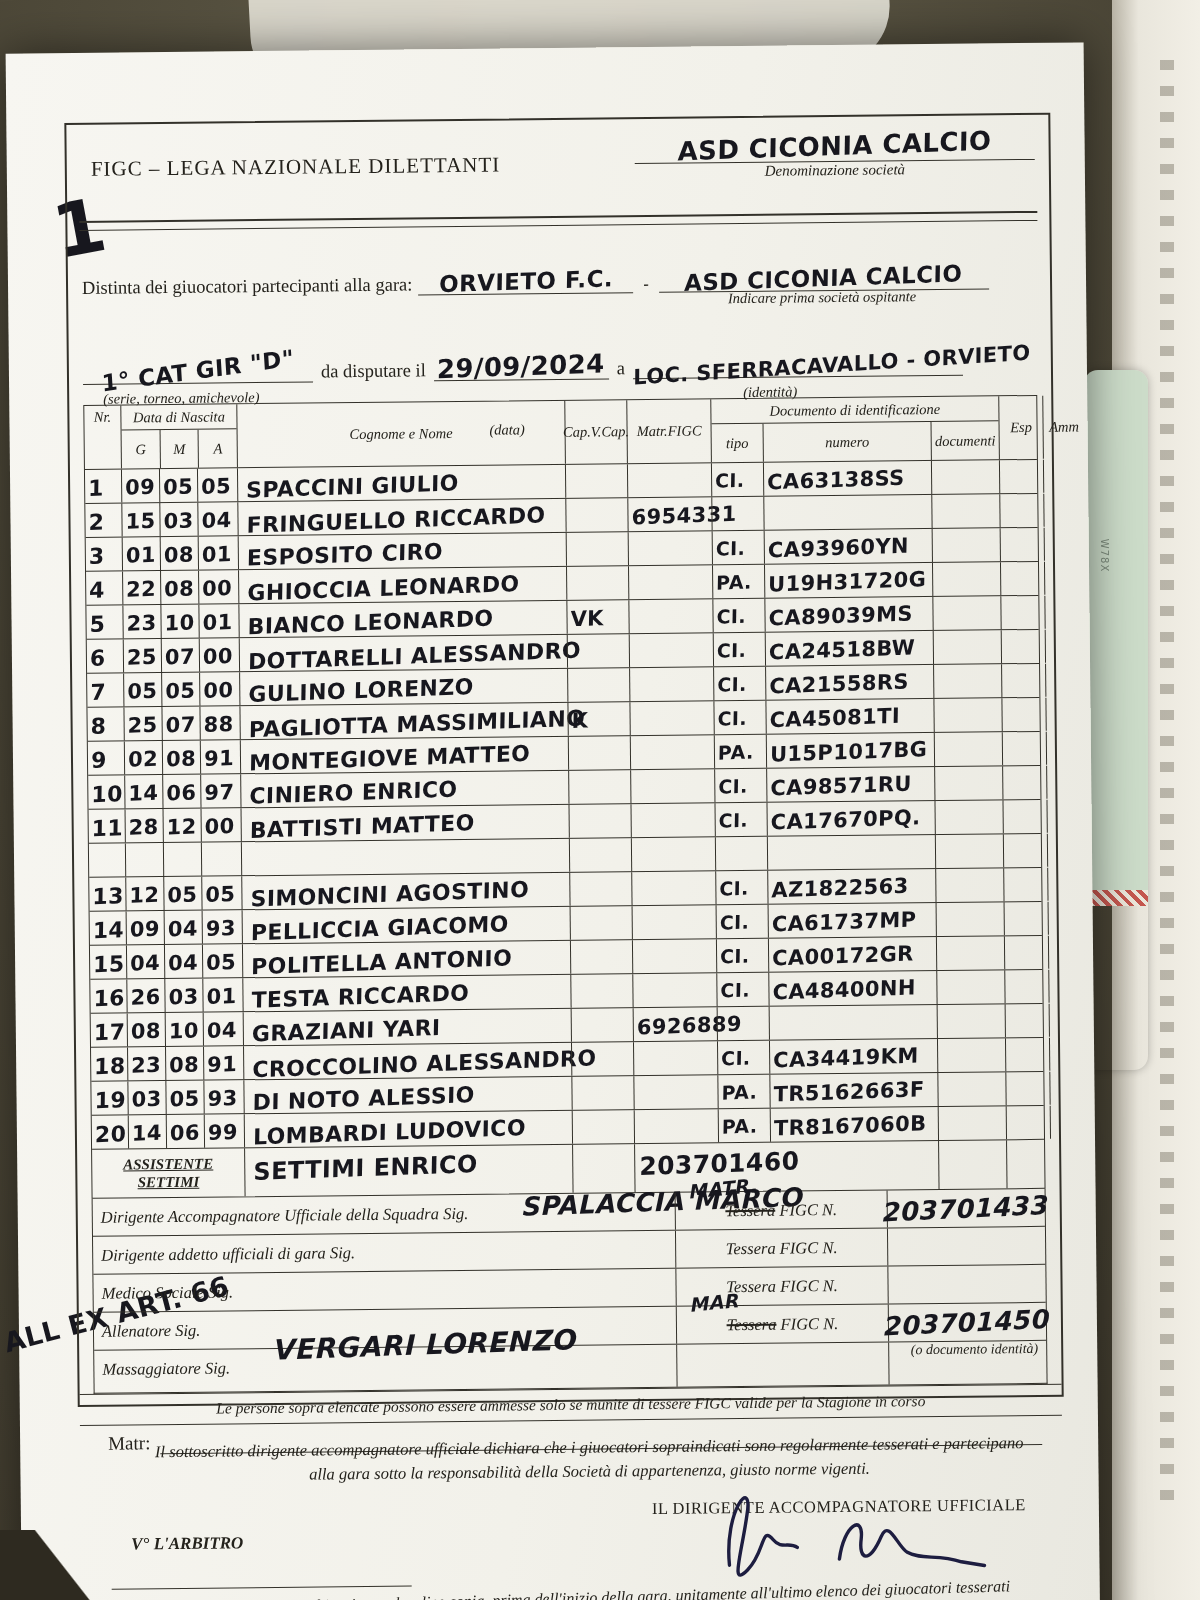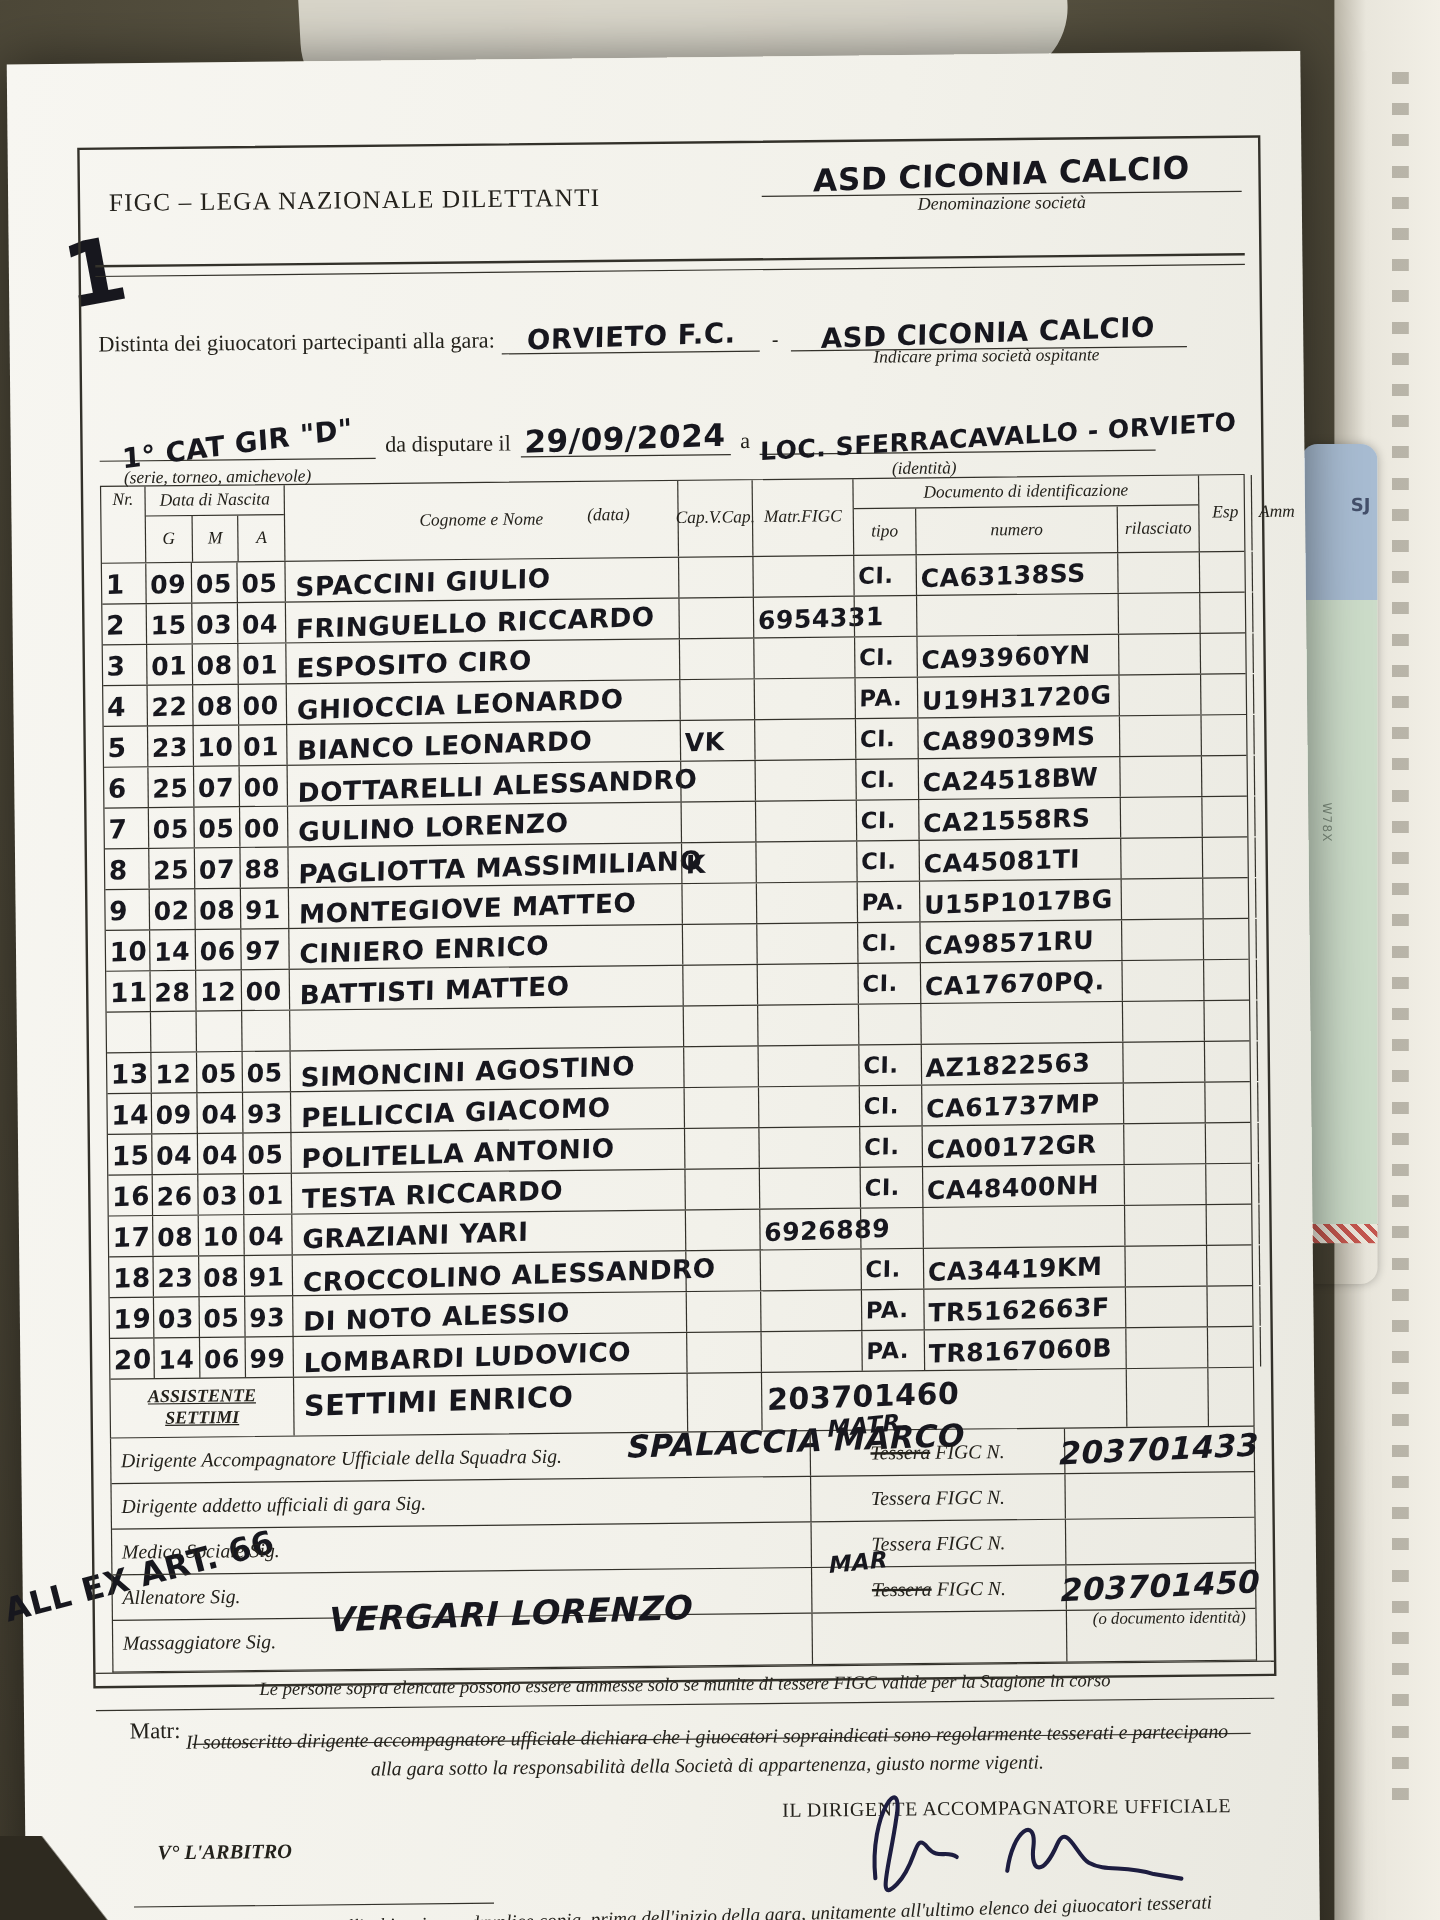--- a/index.html
+++ b/index.html
@@ -110,23 +110,20 @@
         font-family:"Liberation Serif",serif;line-height:1.5;transform:rotate(-1deg);}
   .margin-mark{position:absolute;left:46px;top:138px;font-size:74px;transform:rotate(-10deg);}
   .art-note{position:absolute;left:-18px;top:1248px;font-size:27px;transform:rotate(-14deg);}
 </style>
 </head>
 <body>
 
 <div class="sleeve"></div>
 <div class="sleeve-holes"></div>
 <div class="idcard">
-  <div class="c-blue">
-    <span class="code">SJ</span>
-  </div>
   <div class="c-green">
     <span class="code2">W78X</span>
   </div>
   <div class="c-red"></div>
 </div>
 <div class="scrap"></div>
 
 <div class="paper">
   <div class="margin-mark hw">1</div>
   <div class="art-note hw">ALL EX ART. 66</div>
@@ -185,21 +182,21 @@
         </div>
         <div class="hc two">
           <span>Matr.</span>
             <span>FIGC</span>
         </div>
         <div class="group" style="grid-column:8 / span 3;">
           <div class="h-top hc" style="border-left:none;">Documento di identificazione</div>
           <div class="grow">
             <div class="gcell" style="flex:0 0 51px;">tipo</div>
             <div class="gcell">numero</div>
-            <div class="gcell" style="flex:0 0 67px;">rilasciato</div>
+            <div class="gcell" style="flex:0 0 67px;">documenti</div>
           </div>
         </div>
         <div class="hc">Esp</div>
         <div class="hc">Amm</div>
       </div>
 
       <div id="tbody">
           <div class="trow">
             <div class="tcell c-nr">
               <span class="hw hw-md">1</span>

